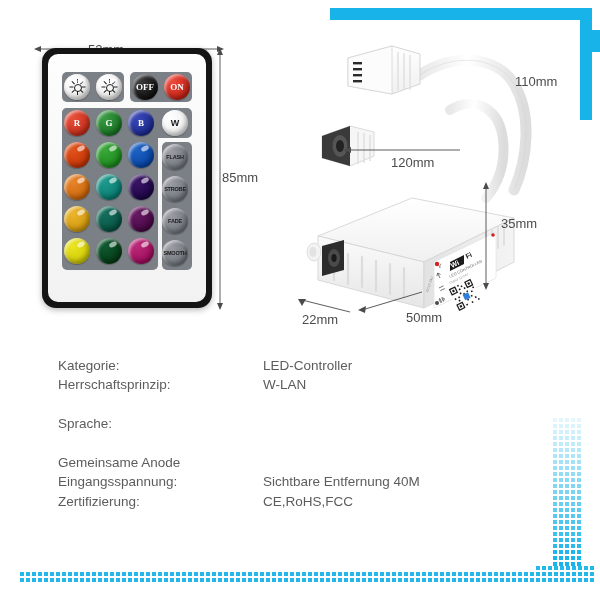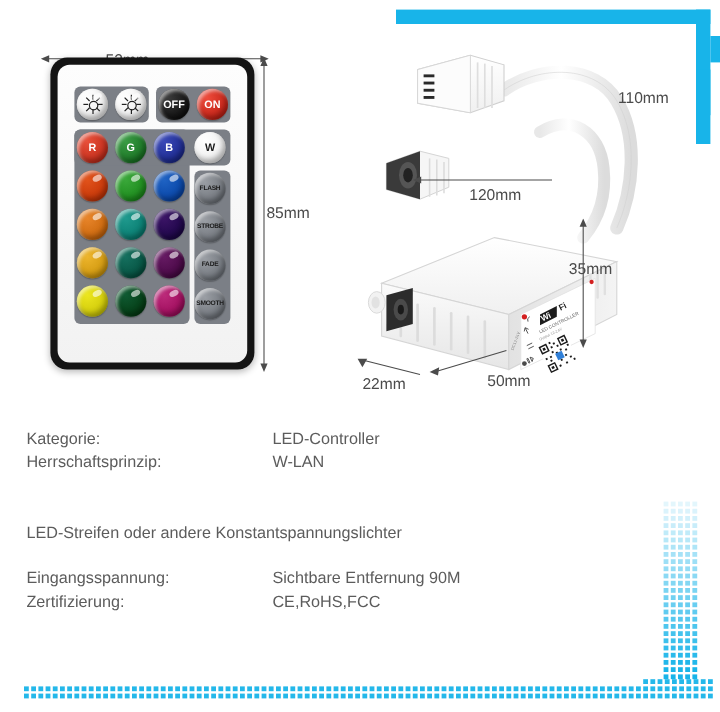--- a/index.html
+++ b/index.html
@@ -45,36 +45,36 @@
     display:flex;align-items:center;justify-content:center;
     font-size:9px;font-weight:bold;color:#111;
     box-shadow:inset -2px -3px 4px rgba(0,0,0,.30), inset 2px 2px 3px rgba(255,255,255,.55), 0 1px 1px rgba(0,0,0,.25);
   }
   .btn.small-label{font-size:5.5px;letter-spacing:-.2px;}
   .btn .shine{
     position:absolute;right:5px;top:4px;width:8px;height:5px;border-radius:50%;
     background:rgba(255,255,255,.60);transform:rotate(-25deg);
   }
   .btn.dark-txt{color:#1a1a1a;}
-  .btn.light-txt{color:#ffffff;}
+  .btn.light-txt{color:#ffffff;font-family:Liberation Serif, serif;}
   .sun{
     width:15px;height:15px;position:relative;
   }
   .sun .core{position:absolute;left:4.5px;top:4.5px;width:6px;height:6px;border:1px solid #222;border-radius:50%;}
   .sun .ray{position:absolute;left:7px;top:-0.5px;width:1px;height:3.5px;background:#222;transform-origin:0.5px 8px;}
 
   
   .ctrl-wrap{position:absolute;left:300px;top:40px;width:280px;height:290px;}
 
   
   .dim{position:absolute;color:#4b4b4b;font-size:13px;font-family:"Liberation Sans", sans-serif;white-space:nowrap;}
 
   
   .specs{position:absolute;left:22px;top:358px;width:560px;}
-  .spec-row{display:flex;height:19.4px;align-items:flex-start;}
+  .spec-row{display:flex;height:19.4px;align-items:flex-start;margin-left:36px;}
   .spec-label{width:205px;color:#5c5c5c;font-size:13.5px;white-space:nowrap;}
   .spec-value{color:#5c5c5c;font-size:13.5px;white-space:nowrap;}
 </style>
 </head>
 <body>
 
 <div class="deco-top-bar"></div>
 <div class="deco-right-bar"></div>
 <div class="deco-right-tab"></div>
 <div class="deco-right-lower"></div>
@@ -664,21 +664,21 @@
 </div>
 
 <div class="dim" style="left:391px;top:155px;">120mm</div>
 <svg style="position:absolute;left:344px;top:144px;width:120px;height:12px;">
   <line x1="4" y1="6" x2="116" y2="6" stroke="#4b4b4b" stroke-width="0.9"></line>
   <polygon points="0,6 7,3 7,9" fill="#4b4b4b"></polygon>
 </svg>
 
 <div class="dim" style="left:515px;top:74px;">110mm</div>
 
-<div class="dim" style="left:474px;top:216px;">35mm</div>
+<div class="dim" style="left:501px;top:216px;">35mm</div>
 <svg style="position:absolute;left:480px;top:182px;width:12px;height:108px;">
   <line x1="6" y1="4" x2="6" y2="104" stroke="#4b4b4b" stroke-width="0.9"></line>
   <polygon points="6,0 3,7 9,7" fill="#4b4b4b"></polygon>
   <polygon points="6,108 3,101 9,101" fill="#4b4b4b"></polygon>
 </svg>
 
 <div class="dim" style="left:302px;top:312px;">22mm</div>
 <svg style="position:absolute;left:296px;top:296px;width:60px;height:20px;">
   <line x1="6" y1="4" x2="54" y2="16" stroke="#4b4b4b" stroke-width="0.9"></line>
   <polygon points="2,3 10,3 6,10" fill="#4b4b4b"></polygon>
@@ -695,27 +695,28 @@
       <div class="spec-label">Kategorie:</div>
       <div class="spec-value">LED-Controller</div>
     </div>
     <div class="spec-row">
       <div class="spec-label">Herrschaftsprinzip:</div>
       <div class="spec-value">W-LAN</div>
     </div>
     <div class="spec-row">
     </div>
     <div class="spec-row">
-    </div>
-    <div class="spec-row">
-      <div class="spec-value">LED-Streifen oder andere Konstantspannungslichter</div>
+      <div class="spec-label">Sprache:</div>
     </div>
     <div class="spec-row">
     </div>
     <div class="spec-row">
+      <div class="spec-value">Gemeinsame Anode</div>
+    </div>
+    <div class="spec-row">
       <div class="spec-label">Eingangsspannung:</div>
-      <div class="spec-value">Sichtbare Entfernung 90M</div>
+      <div class="spec-value">Sichtbare Entfernung 40M</div>
     </div>
     <div class="spec-row">
       <div class="spec-label">Zertifizierung:</div>
       <div class="spec-value">CE,RoHS,FCC</div>
     </div>
   </div>
 
 </body></html>

